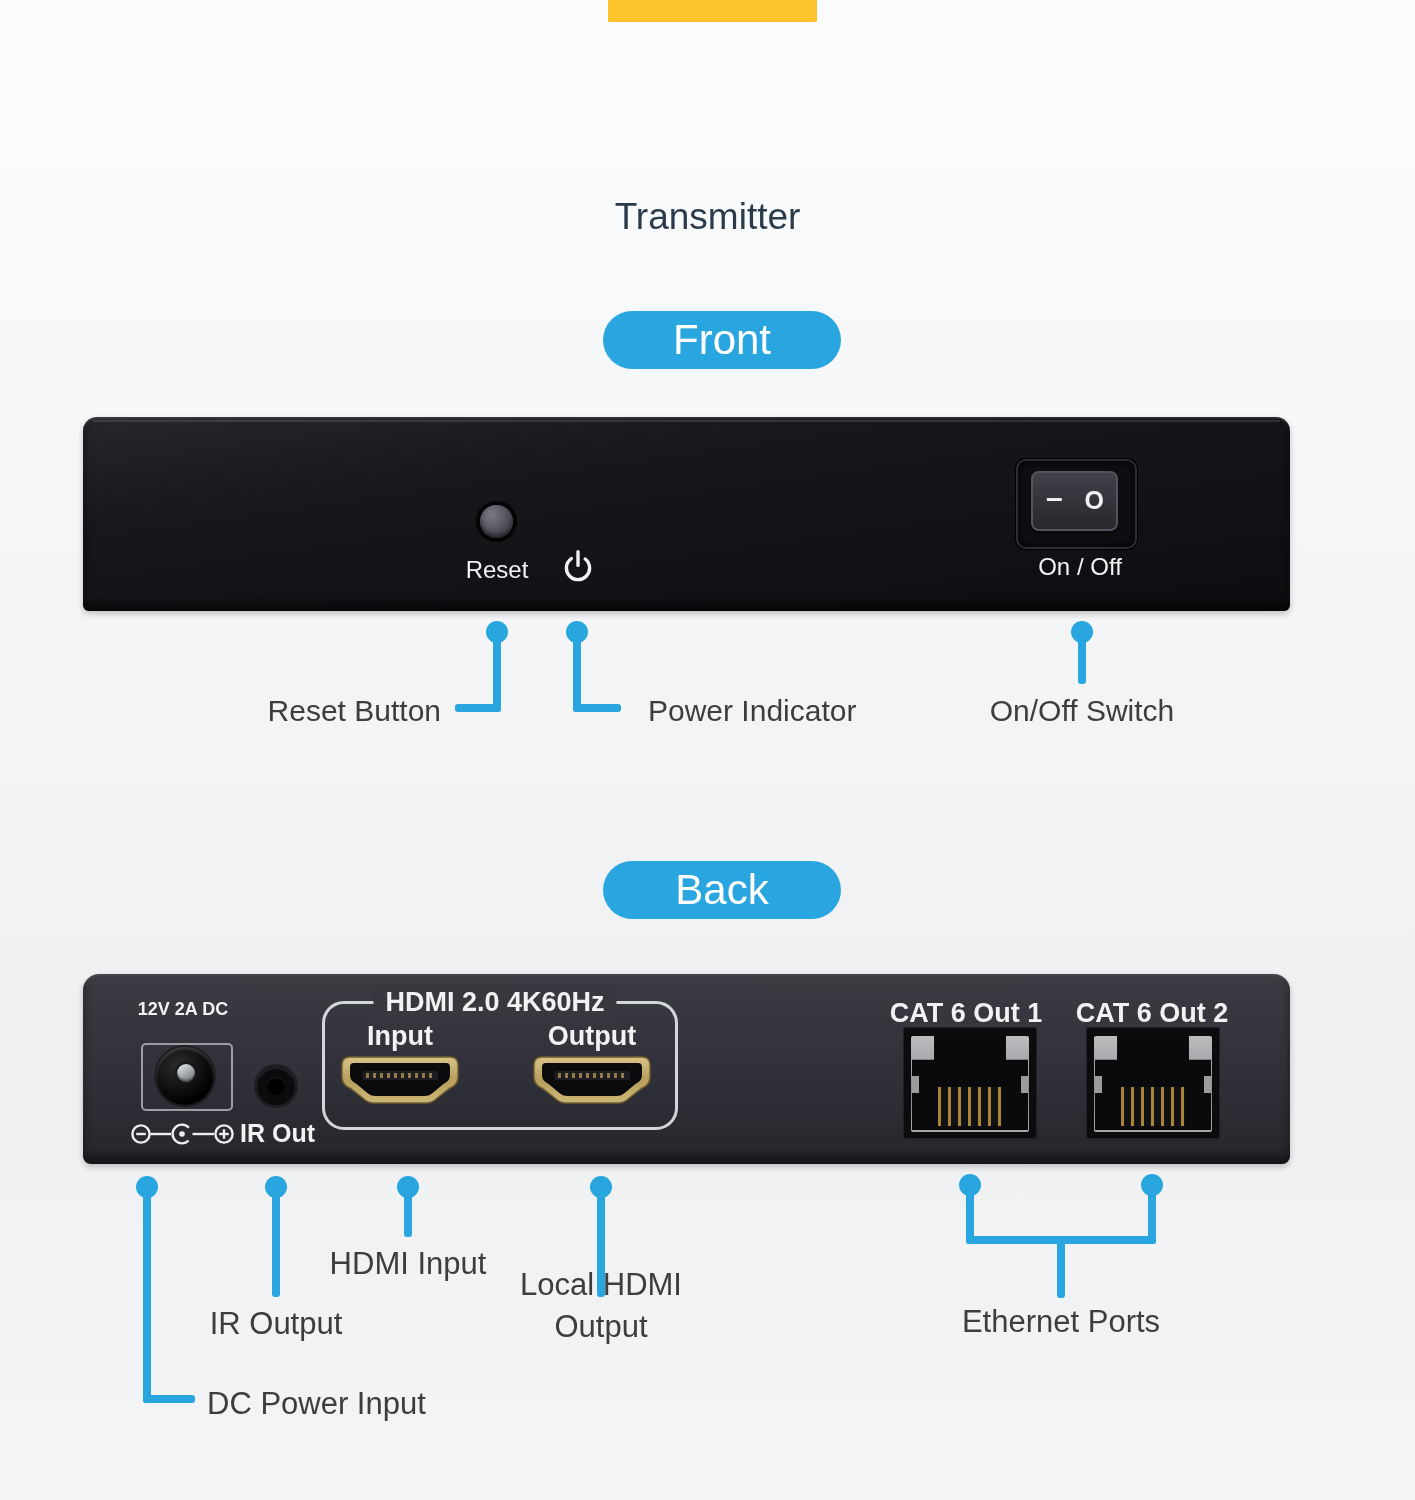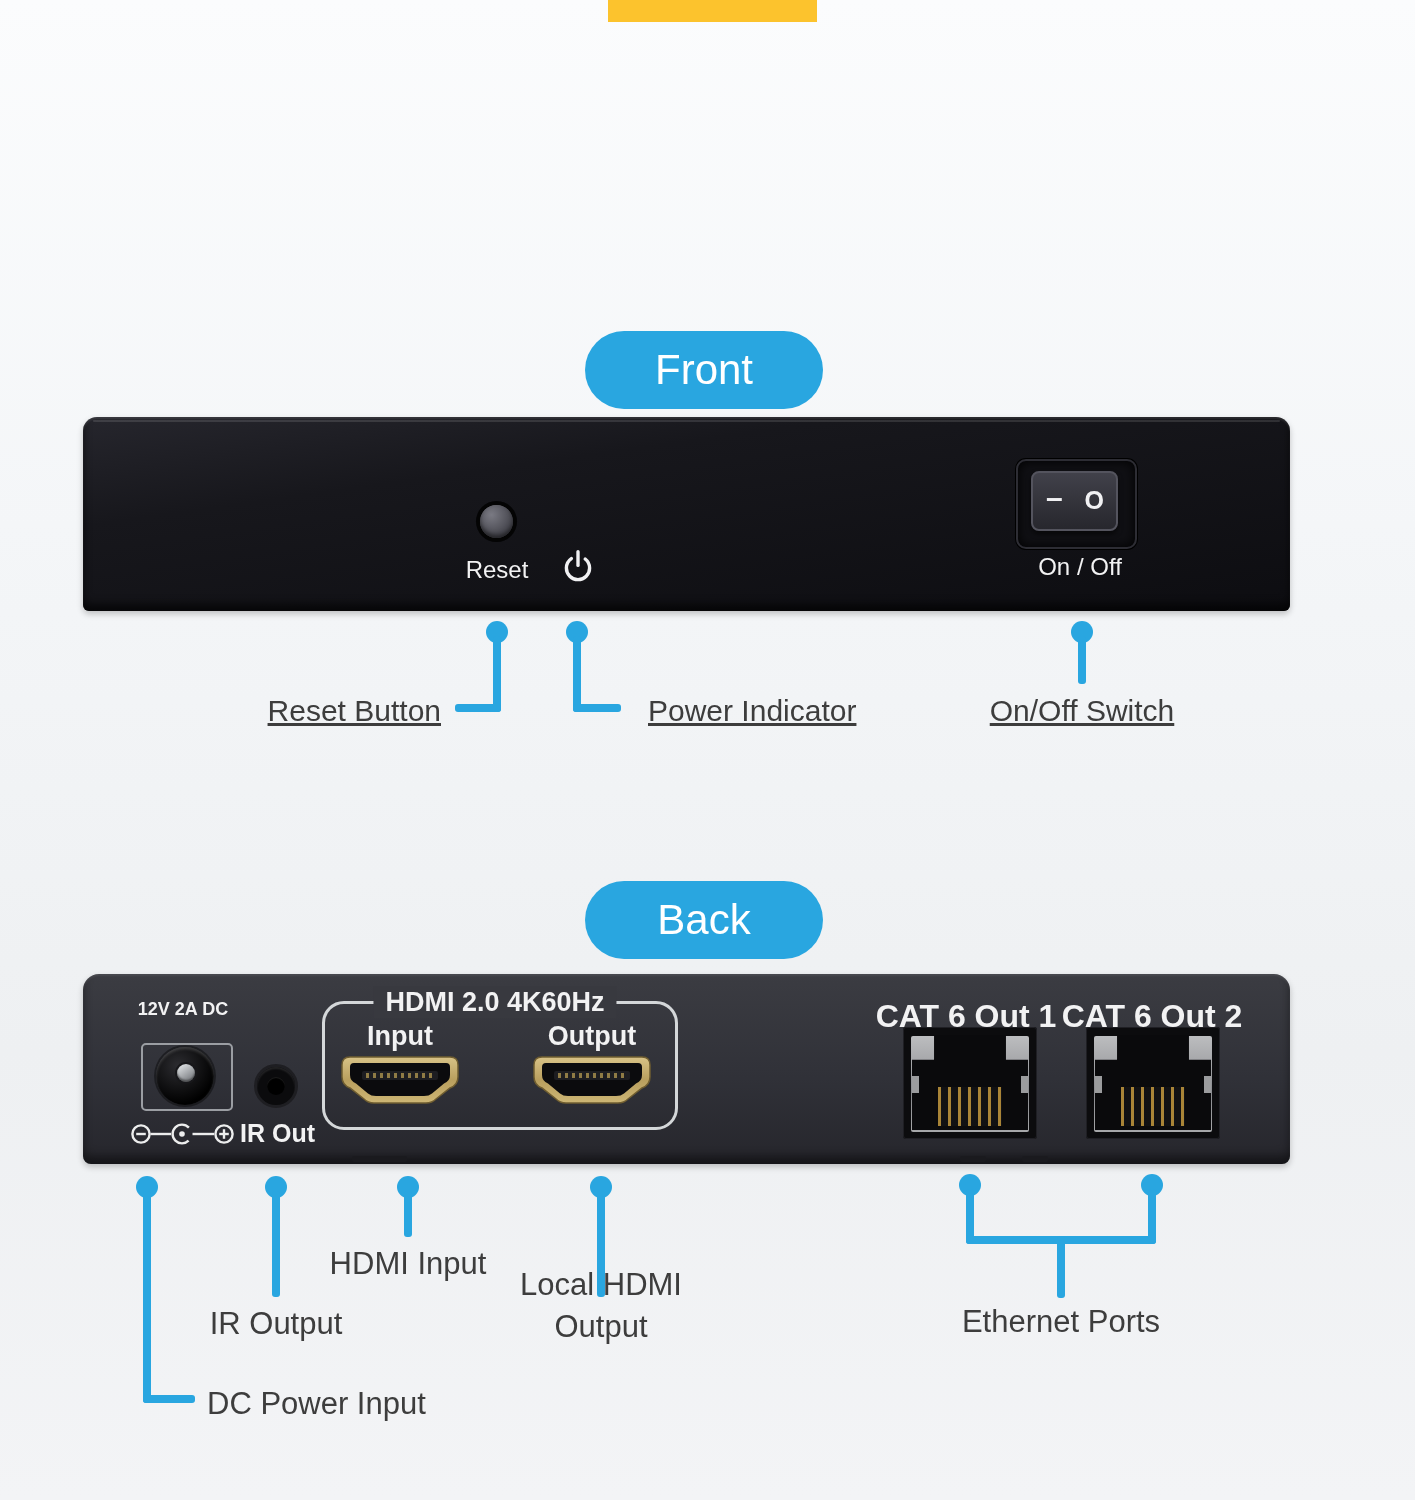--- a/index.html
+++ b/index.html
@@ -15,23 +15,23 @@
   .page-title{
     position:absolute;left:0;top:84px;width:1415px;text-align:center;
     font-size:62px;font-weight:bold;letter-spacing:-1.5px;white-space:nowrap;
     color:var(--title,#2a3b4c);
   }
   .subtitle{
     position:absolute;left:0;top:196px;width:1415px;text-align:center;
     font-size:37px;color:var(--title,#2a3b4c);
   }
   .badge{
-    position:absolute;left:585px;width:238px;height:78px;border-radius:40px;
+    position:absolute;left:603px;width:238px;height:58px;border-radius:40px;
     background:var(--accent,#29a6e0);display:flex;align-items:center;justify-content:center;
-    color:#fff;font-size:42px;margin-top:20px;
+    color:#fff;font-size:42px;
   }
   .badge.front{top:311px;}
   .badge.back{top:861px;text-align:right;}
 
   
   .device{position:absolute;left:83px;width:1207px;}
   .device.front-device{
     top:417px;height:194px;
     background:linear-gradient(172deg,#26262d 0%,#17171c 30%,#0d0d11 100%);
     border-radius:14px 14px 6px 6px;
@@ -101,21 +101,21 @@
   .hdmi-box{
     position:absolute;left:322px;top:1001px;width:356px;height:129px;
     border:3px solid #d4d7d9;border-radius:22px;box-sizing:border-box;
   }
   .hdmi-box-label{left:495px;top:986px;font-size:27px;background:#38393f;padding:0 12px;line-height:32px;}
   .hdmi-input-label{left:400px;top:1021px;font-size:27px;}
   .hdmi-output-label{left:592px;top:1021px;font-size:27px;}
   .hdmi-port{position:absolute;top:1056px;}
   .hdmi-port.in{left:340px;}
   .hdmi-port.out{left:532px;}
-  .cat-label{top:998px;font-size:32px;}
+  .cat-label{top:998px;font-size:27px;}
   .rj45{position:absolute;top:1027px;width:134px;height:112px;}
   .rj45.p1{left:903px;}
   .rj45.p2{left:1086px;}
   .rj45 .recess{position:absolute;inset:0;background:#0c0c0e;border-radius:3px;box-shadow:inset 0 0 0 1px #1f1f24;}
   .rj45 .metal{
     position:absolute;left:8px;right:8px;top:9px;bottom:7px;
     background:linear-gradient(180deg,#bcbdbf,#8a8b8f 60%,#a6a7a9);border-radius:2px;
   }
   .rj45 .cavity{
     position:absolute;left:9px;right:9px;top:8px;bottom:9px;background:#0a0a0c;
@@ -130,39 +130,40 @@
   .rj45 .nub-l{left:9px;} .rj45 .nub-r{right:9px;}
   .notch{position:absolute;height:6px;background:#1a1a1e;border-radius:2px;top:1156px;}
 
   
   .dot{position:absolute;width:22px;height:22px;border-radius:50%;background:var(--accent,#29a6e0);}
   .vline{position:absolute;width:8px;background:var(--accent,#29a6e0);border-radius:3px;}
   .hline{position:absolute;height:8px;background:var(--accent,#29a6e0);border-radius:3px;}
   .callout-label{
     position:absolute;color:var(--label,#3d3d3d);font-size:31px;white-space:nowrap;
   }
-  .callout-label.small{font-size:30px;text-decoration:underline;}
+  .callout-label.small{font-size:30px;}
   .two-line{text-align:center;line-height:42px;white-space:nowrap;}
 </style>
 </head>
 <body>
 
 <div class="canvas">
 
   <svg width="0" height="0" style="position:absolute" aria-hidden="true">
     <defs>
       <linearGradient id="goldGrad" x1="0" y1="0" x2="0" y2="1">
         <stop offset="0" stop-color="#d8c387"></stop>
         <stop offset="0.5" stop-color="#b99f5e"></stop>
         <stop offset="1" stop-color="#cdb675"></stop>
       </linearGradient>
     </defs>
   </svg>
 
   <div class="brand-bar"></div>
+  <div class="subtitle">Transmitter</div>
 
   <div class="badge front">
     <span>Front</span>
   </div>
 
   <div class="device front-device">
     <div class="reset-button" style="left:397px;top:88px;"></div>
   </div>
   <div class="reset-button"></div>
   <div class="panel-text reset-label">Reset</div>

